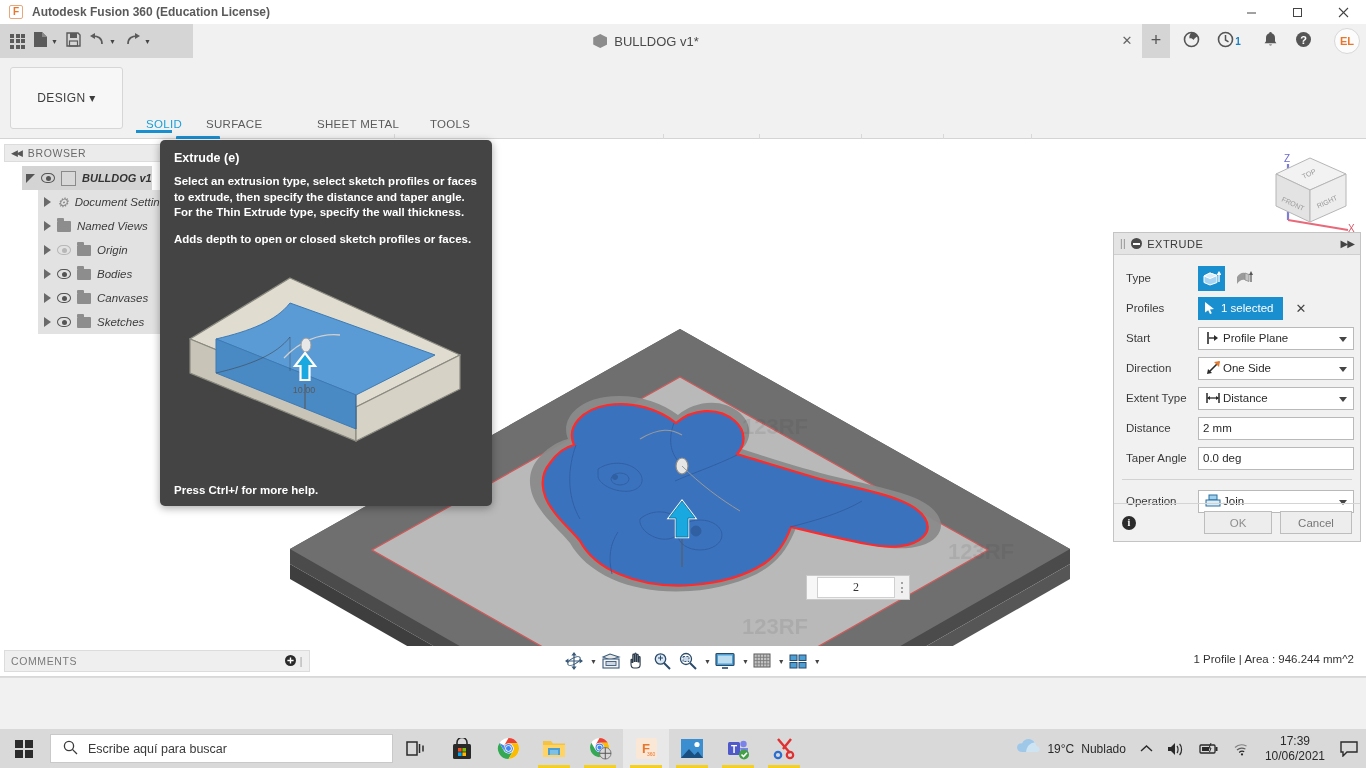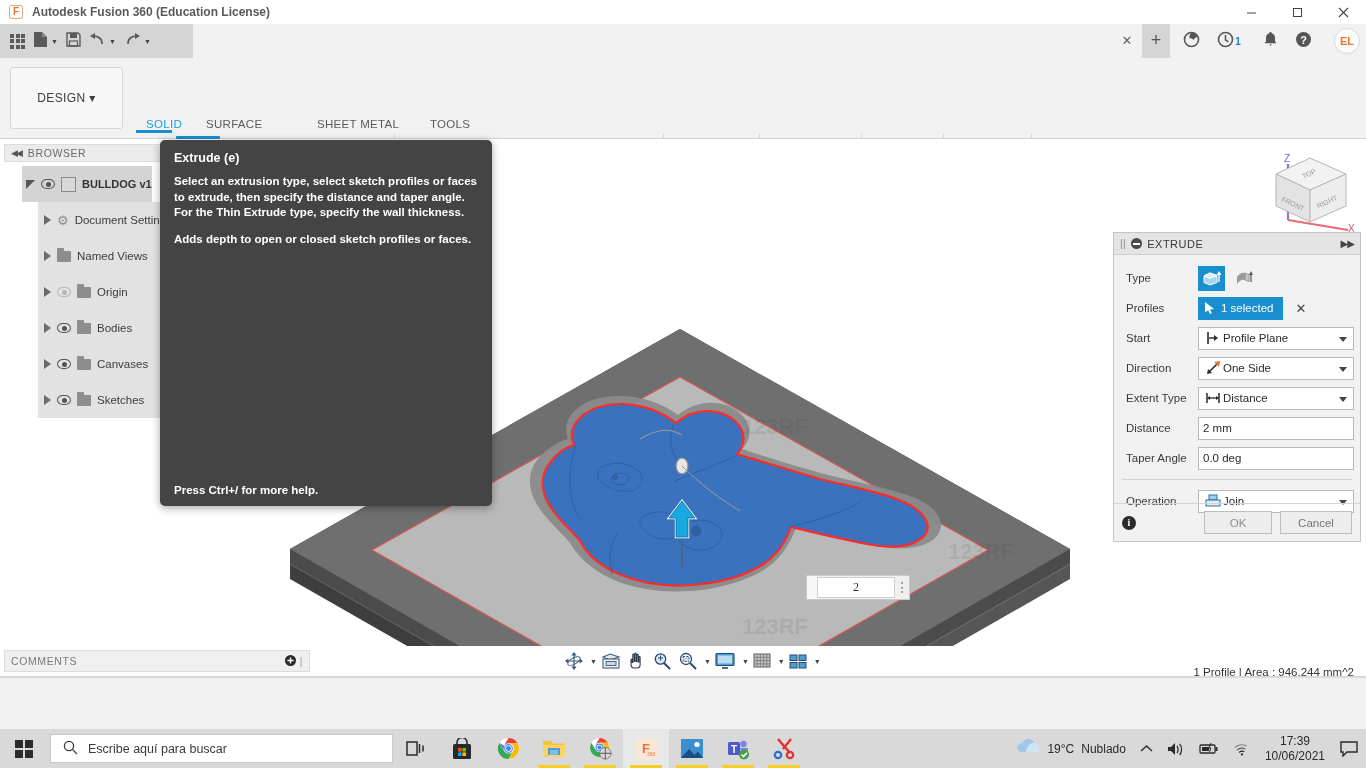--- a/index.html
+++ b/index.html
@@ -114,22 +114,22 @@
   
   .browser {
     position: absolute; left: 4px; top: 144px; width: 300px; height: 200px;
   }
   .browser-head {
     width: 300px; height: 18px; background: #ebebeb; border: 1px solid #dcdcdc;
     display: flex; align-items: center; font-size: 10.5px; color: #6a6a6a;
     letter-spacing: .6px; padding-left: 6px; gap: 7px;
   }
   .brow-row {
-    height: 36px; display: flex; align-items: center; font-size: 11.5px;
-    color: #3c3c3c; gap: 6px;
+    height: 24px; display: flex; align-items: center; font-size: 11.5px;
+    color: #3c3c3c; gap: 6px; font-style: italic;
   }
   .brow-row.root { background: #d4d4d4; margin-left: 18px; padding-left: 4px; font-weight: 600; color:#333; }
   .brow-row.child { background: #e2e2e2; margin-left: 34px; padding-left: 4px; }
   .arrow-r {
     width: 0; height: 0; border-left: 7px solid transparent;
     border-top: 5px solid transparent; border-bottom: 5px solid transparent;
     border-left-color: #6a6a6a; margin-left: 2px;
   }
   .tri-open {
     width: 0; height: 0; border-top: 9px solid #555;
@@ -265,21 +265,21 @@
   }
   .nav-bar {
     position: absolute; left: 562px; top: 648px; height: 26px;
     display: flex; align-items: center; gap: 1px;
   }
   .nav-btn {
     height: 26px; display: flex; align-items: center; justify-content: center;
     padding: 0 3px; color: #4a5a6a;
   }
   .status-right {
-    position: absolute; right: 12px; top: 653px; font-size: 11.5px; color: #333; margin-top: 13px;
+    position: absolute; right: 12px; top: 653px; font-size: 11.5px; color: #333;
   }
   .statusline {
     position: absolute; left: 0; top: 676px; width: 1366px; height: 1px; background: #d8d8d8;
   }
 
   .timeline {
     position: absolute; left: 0; top: 677px; width: 1366px; height: 52px;
     background: #f1f1f1; border-top: 1px solid #dcdcdc;
   }
 
@@ -385,20 +385,24 @@
         <span>
           <svg width="17" height="15" viewBox="0 0 17 15">
               <path d="M4 12C4 6 8 4 13 4" fill="none" stroke="#5a5a5a" stroke-width="1.7"></path>
               <path d="M16 4l-5-3v6z" fill="#5a5a5a"></path>
             </svg>
         </span>
         <span class="caret">▼</span>
       </div>
     </div>
 
+    <div class="doc-tab">
+      <span class="doc-tab-cube"></span>
+      <span class="doc-tab-label">BULLDOG v1*</span>
+    </div>
     <div class="tab-close">✕</div>
     <div class="tab-plus">+</div>
 
     <div class="top-icon" style="left:1176px">
       <span>
         <svg width="17" height="17" viewBox="0 0 17 17">
             <circle cx="8.5" cy="8.5" r="7" fill="none" stroke="#555" stroke-width="1.6"></circle>
             <path d="M8.5 1.5a7 7 0 016.3 4c-2 .5-3.6 2-4.3 3.6-1.1-1.6-2.6-2-4-1.6C5.9 5 7 3 8.5 1.5z" fill="#555"></path>
           </svg>
       </span>
@@ -758,20 +762,43 @@
         <span class="folder"></span>
         <span>Sketches</span>
       </div>
     </div>
   </div>
 
   <div class="tooltip">
     <div class="tt-title">Extrude (e)</div>
     <div class="tt-p">Select an extrusion type, select sketch profiles or faces to extrude, then specify the distance and taper angle. For the Thin Extrude type, specify the wall thickness.</div>
     <div class="tt-p">Adds depth to open or closed sketch profiles or faces.</div>
+    <div class="tt-img">
+      <svg width="290" height="210" viewBox="0 0 290 210">
+
+        <polygon points="110,5 280,82 176,134 10,66" fill="#e0dcd0" stroke="#8a8a80" stroke-width="1.2"></polygon>
+        <polygon points="10,66 176,134 176,168 10,100" fill="#c8c4b8" stroke="#8a8a80" stroke-width="1.2"></polygon>
+        <polygon points="176,134 280,82 280,116 176,168" fill="#d6d2c6" stroke="#8a8a80" stroke-width="1.2"></polygon>
+
+        <path d="M110,30 L255,82 L176,122 L36,66 C70,58 96,48 110,30 Z" fill="#5b9bd5" stroke="#3d7bb5" stroke-width="1"></path>
+
+        <path d="M36,66 L176,122 L176,156 L36,100 Z" fill="#4a8ac4" stroke="#3d7bb5" stroke-width="1"></path>
+
+        <path d="M36,100 C70,92 96,82 110,64" fill="none" stroke="#3a3a3a" stroke-width="1" opacity=".5"></path>
+        <path d="M110,64 L110,98" stroke="#3a3a3a" stroke-width="1" opacity=".4"></path>
+        <path d="M176,122 L176,156" stroke="#3a3a3a" stroke-width="1" opacity=".4"></path>
+
+        <path d="M104,85 C120,68 140,60 160,62" fill="none" stroke="#cfcfcf" stroke-width="1.3"></path>
+        <ellipse cx="126" cy="72" rx="5" ry="7" fill="#e8e8e8" stroke="#9a9a9a" stroke-width="1"></ellipse>
+
+        <path d="M125,80 l10,13 h-5.5 v14 h-9 v-14 h-5.5 z" fill="#1aa8e0" stroke="#ffffff" stroke-width="2.2"></path>
+        <path d="M125,111 v25" stroke="#555" stroke-width="1"></path>
+        <text x="124" y="120" font-size="9" fill="#5a5a5a" font-family="Liberation Sans" text-anchor="middle">10.00</text>
+      </svg>
+    </div>
     <div class="tt-footer">Press Ctrl+/ for more help.</div>
   </div>
 
   <div class="ext-panel">
     <div class="ext-head">
       <span style="color:#888;font-size:10px">||</span>
       <span class="minus-circ"></span>
       <span>EXTRUDE</span>
       <span style="margin-left:auto;color:#444;font-size:10px;letter-spacing:-1px">▶▶</span>
     </div>

